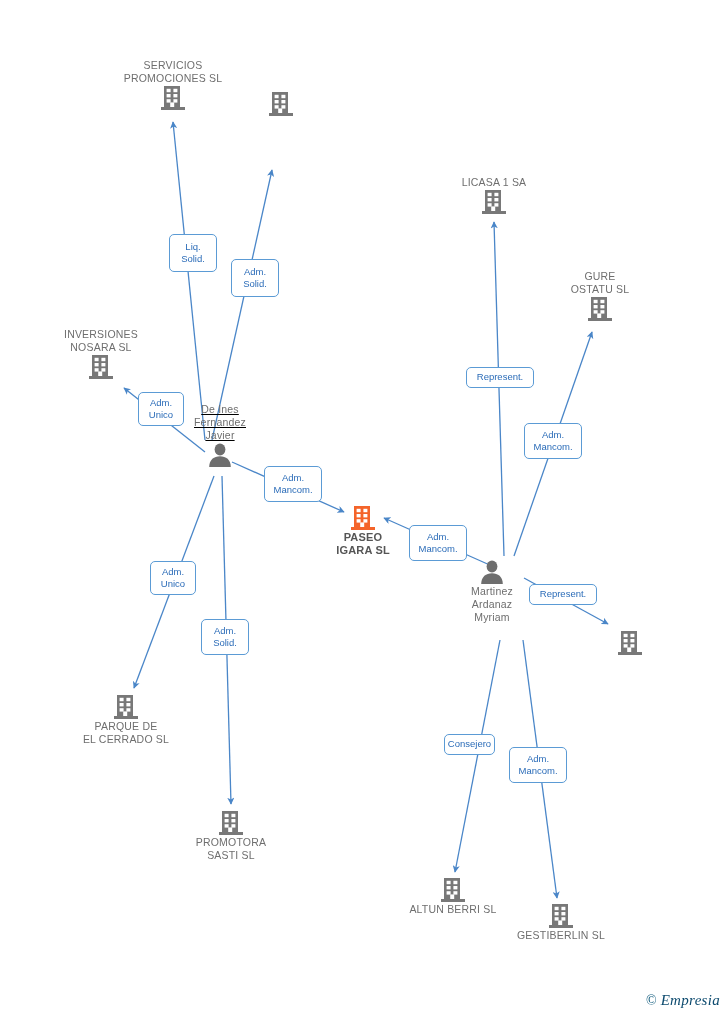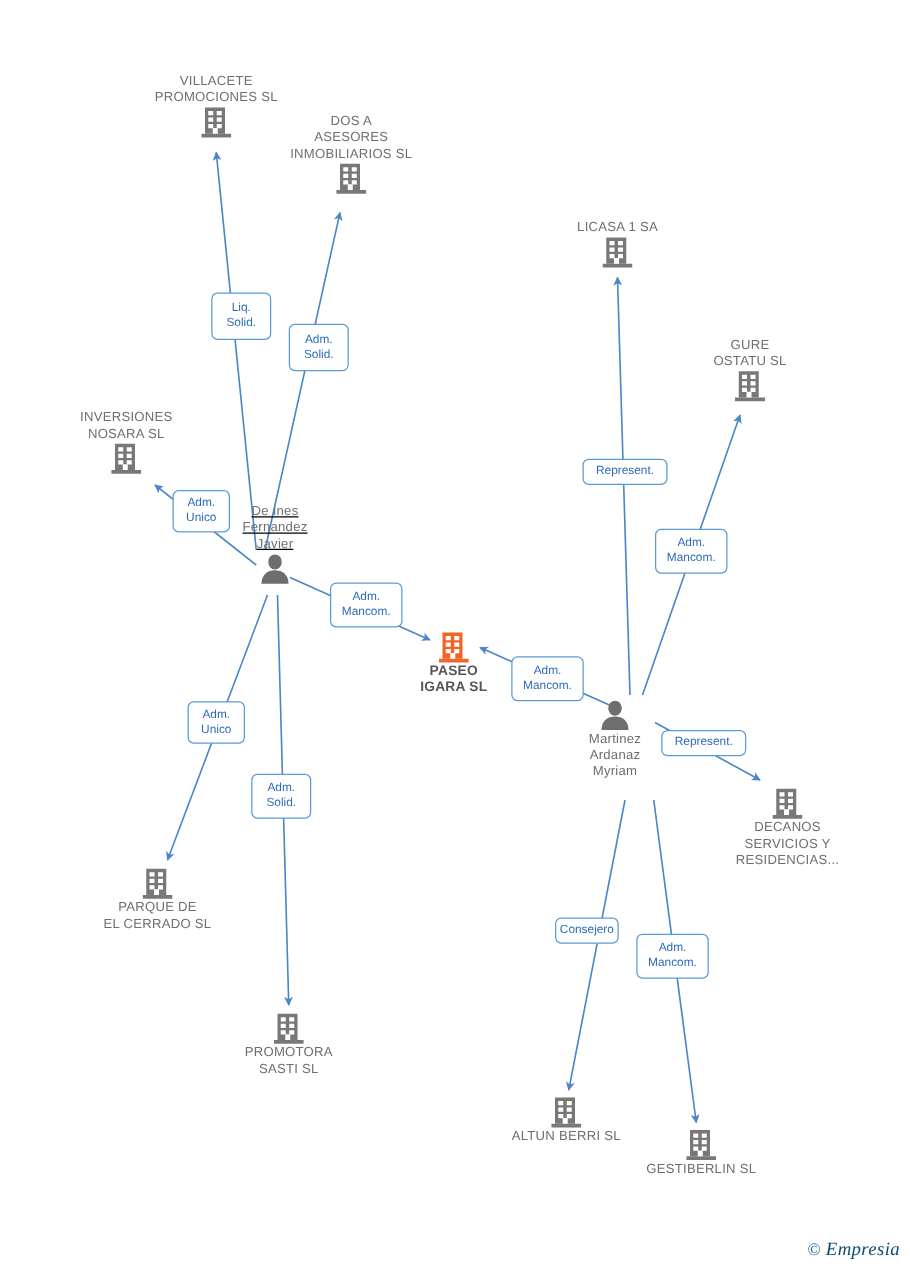--- a/index.html
+++ b/index.html
@@ -106,40 +106,37 @@
         <line x1="514" y1="556" x2="592" y2="332" stroke="#4a86c8" stroke-width="1.3" marker-end="url(#arrow)"></line>
         <line x1="492" y1="566" x2="384" y2="518" stroke="#4a86c8" stroke-width="1.3" marker-end="url(#arrow)"></line>
         <line x1="524" y1="578" x2="608" y2="624" stroke="#4a86c8" stroke-width="1.3" marker-end="url(#arrow)"></line>
         <line x1="500" y1="640" x2="455" y2="872" stroke="#4a86c8" stroke-width="1.3" marker-end="url(#arrow)"></line>
         <line x1="523" y1="640" x2="557" y2="898" stroke="#4a86c8" stroke-width="1.3" marker-end="url(#arrow)"></line>
       </g>
   </svg>
 
   <div id="node-layer">
       <div class="node" style="top: 59px; left: 173px;">
-        <div class="node-label">VILLACETE
+        <div class="node-label">SERVICIOS
 PROMOCIONES SL</div>
         <svg width="24" height="26" viewBox="0 0 24 26" class="node-icon">
           <g fill="#787878">
             <rect x="3" y="1" width="16" height="21"></rect>
             <rect x="0" y="22" width="24" height="3"></rect>
             <rect x="5.6" y="3.8" width="4" height="3.4" fill="#ffffff"></rect>
             <rect x="12.4" y="3.8" width="4" height="3.4" fill="#ffffff"></rect>
             <rect x="5.6" y="9" width="4" height="3.4" fill="#ffffff"></rect>
             <rect x="12.4" y="9" width="4" height="3.4" fill="#ffffff"></rect>
             <rect x="5.6" y="14.2" width="4" height="3.4" fill="#ffffff"></rect>
             <rect x="12.4" y="14.2" width="4" height="3.4" fill="#ffffff"></rect>
             <rect x="9.2" y="17.4" width="4" height="4.6" fill="#ffffff"></rect>
           </g>
         </svg>
       </div>
       <div class="node" style="top: 91px; left: 281px;">
-        <div class="node-label">DOS A
-ASESORES
-INMOBILIARIOS SL</div>
         <svg width="24" height="26" viewBox="0 0 24 26" class="node-icon">
           <g fill="#787878">
             <rect x="3" y="1" width="16" height="21"></rect>
             <rect x="0" y="22" width="24" height="3"></rect>
             <rect x="5.6" y="3.8" width="4" height="3.4" fill="#ffffff"></rect>
             <rect x="12.4" y="3.8" width="4" height="3.4" fill="#ffffff"></rect>
             <rect x="5.6" y="9" width="4" height="3.4" fill="#ffffff"></rect>
             <rect x="12.4" y="9" width="4" height="3.4" fill="#ffffff"></rect>
             <rect x="5.6" y="14.2" width="4" height="3.4" fill="#ffffff"></rect>
             <rect x="12.4" y="14.2" width="4" height="3.4" fill="#ffffff"></rect>
@@ -243,23 +240,20 @@
             <rect x="0" y="22" width="24" height="3"></rect>
             <rect x="5.6" y="3.8" width="4" height="3.4" fill="#ffffff"></rect>
             <rect x="12.4" y="3.8" width="4" height="3.4" fill="#ffffff"></rect>
             <rect x="5.6" y="9" width="4" height="3.4" fill="#ffffff"></rect>
             <rect x="12.4" y="9" width="4" height="3.4" fill="#ffffff"></rect>
             <rect x="5.6" y="14.2" width="4" height="3.4" fill="#ffffff"></rect>
             <rect x="12.4" y="14.2" width="4" height="3.4" fill="#ffffff"></rect>
             <rect x="9.2" y="17.4" width="4" height="4.6" fill="#ffffff"></rect>
           </g>
         </svg>
-        <div class="node-label">DECANOS
-SERVICIOS Y
-RESIDENCIAS...</div>
       </div>
       <div class="node" style="top: 694px; left: 126px;">
         <svg width="24" height="26" viewBox="0 0 24 26" class="node-icon">
           <g fill="#787878">
             <rect x="3" y="1" width="16" height="21"></rect>
             <rect x="0" y="22" width="24" height="3"></rect>
             <rect x="5.6" y="3.8" width="4" height="3.4" fill="#ffffff"></rect>
             <rect x="12.4" y="3.8" width="4" height="3.4" fill="#ffffff"></rect>
             <rect x="5.6" y="9" width="4" height="3.4" fill="#ffffff"></rect>
             <rect x="12.4" y="9" width="4" height="3.4" fill="#ffffff"></rect>

